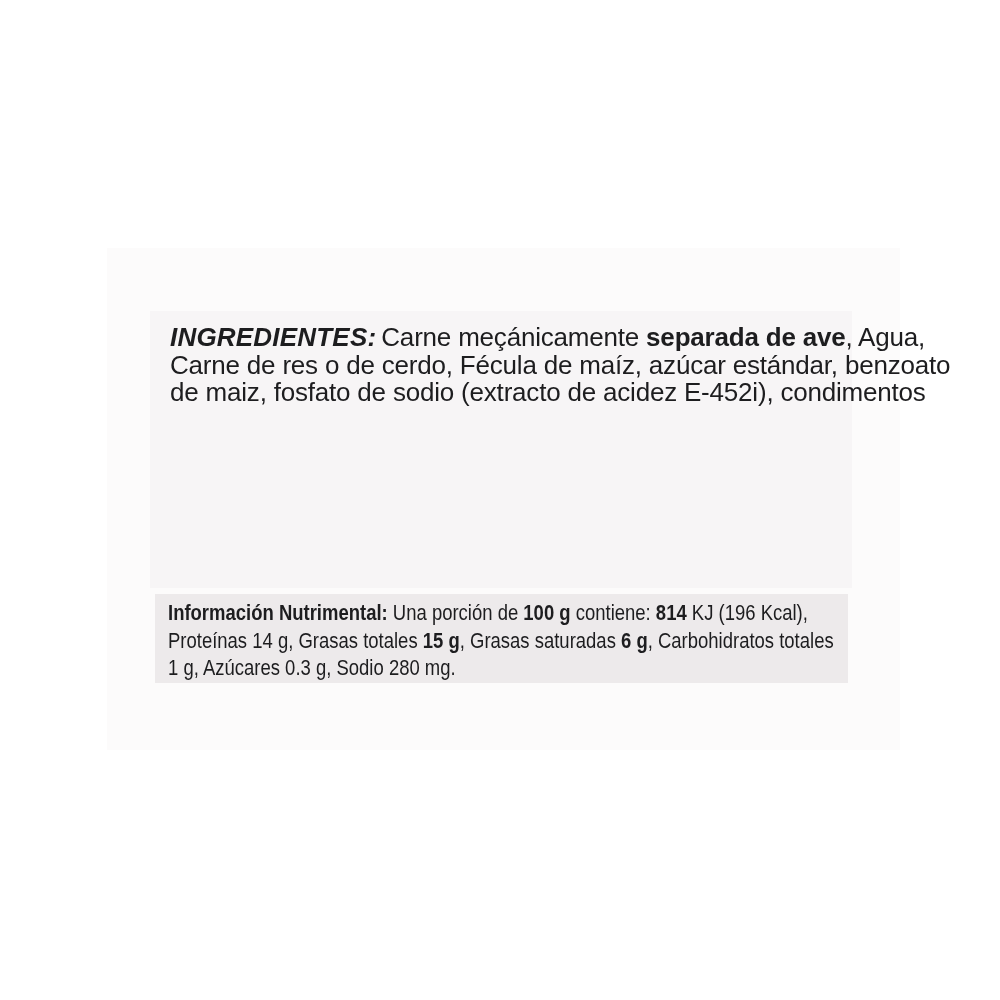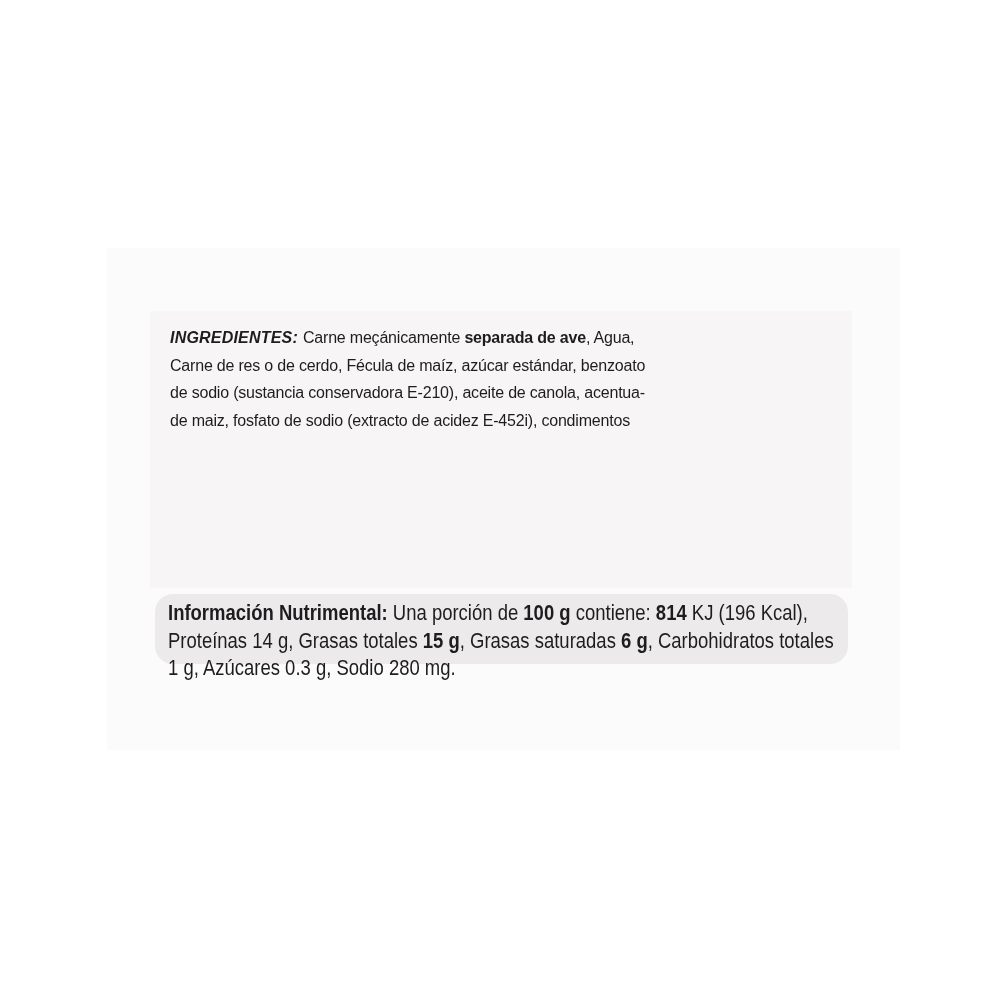--- a/index.html
+++ b/index.html
@@ -29,67 +29,65 @@
   .ingredients-panel {
     position: absolute;
     left: 150px;
     top: 311px;
     width: 702px;
     height: 277px;
     background: var(--ingredients-bg, #f7f5f6);
     box-sizing: border-box;
     padding: 13px 16px 0 20px;
     color: var(--text, #1d1d1f);
-    font-size: 16px;
+    font-size: 26px;
     line-height: 27.7px;
     letter-spacing: -0.2px;
   }
   .ingredients-panel .line {
     white-space: nowrap;
   }
   .ing-heading {
     font-weight: bold;
     font-style: italic;
     margin-right: 5px;
     letter-spacing: 0.2px;
   }
   .b { font-weight: bold; }
   .nutrition-panel {
     position: absolute;
     left: 155px;
     top: 594px;
     width: 693px;
-    height: 70px;
+    height: 89px;
     background: var(--nutrition-bg, #edeaeb);
     box-sizing: border-box;
     padding: 5px 0 0 13px;
     color: var(--text, #1d1d1f);
     font-size: 22px;
     line-height: 27.5px;
-    border-radius: 18px;
   }
   .nutrition-inner {
     transform: scaleX(0.84);
     transform-origin: left top;
   }
   .nutrition-panel .line {
     white-space: nowrap;
   }
 </style>
 </head>
 <body>
 
 <div class="stage">
 
   <div class="scan-sheet"></div>
 
   <div class="ingredients-panel">
     <div class="line"><span class="ing-heading">INGREDIENTES:</span><span>Carne meçánicamente </span><span class="b">separada de ave</span><span>, Agua,</span></div>
     <div class="line">Carne de res o de cerdo, Fécula de maíz, azúcar estándar, benzoato</div>
-    <div class="line">de sodio (sustancia conservadora E-210), aceite de canola, acentua-</div>
     <div class="line">de maiz, fosfato de sodio (extracto de acidez E-452i), condimentos</div>
   </div>
 
   <div class="nutrition-panel">
     <div class="nutrition-inner">
       <div class="line"><span class="b">Información Nutrimental:</span><span> Una porción de </span><span class="b">100 g</span><span> contiene: </span><span class="b">814</span><span> KJ (196 Kcal),</span></div>
       <div class="line"><span>Proteínas 14 g, Grasas totales </span><span class="b">15 g</span><span>, Grasas saturadas </span><span class="b">6 g</span><span>, Carbohidratos totales</span></div>
       <div class="line">1 g, Azúcares 0.3 g, Sodio 280 mg.</div>
     </div>
   </div>

